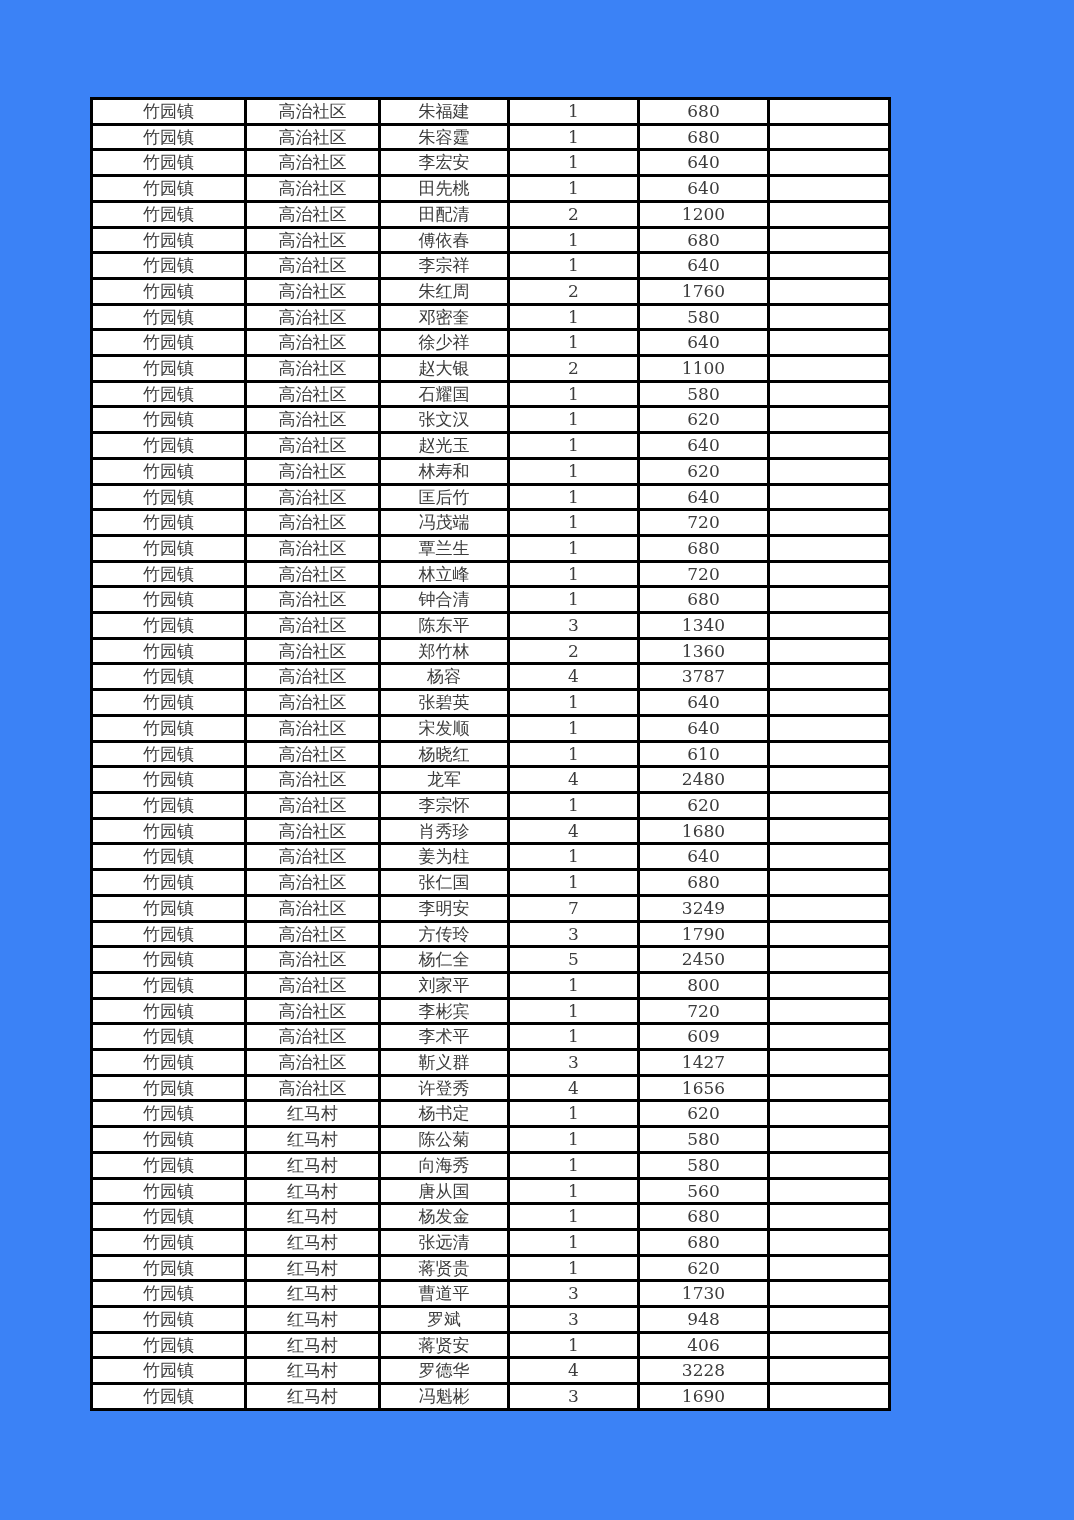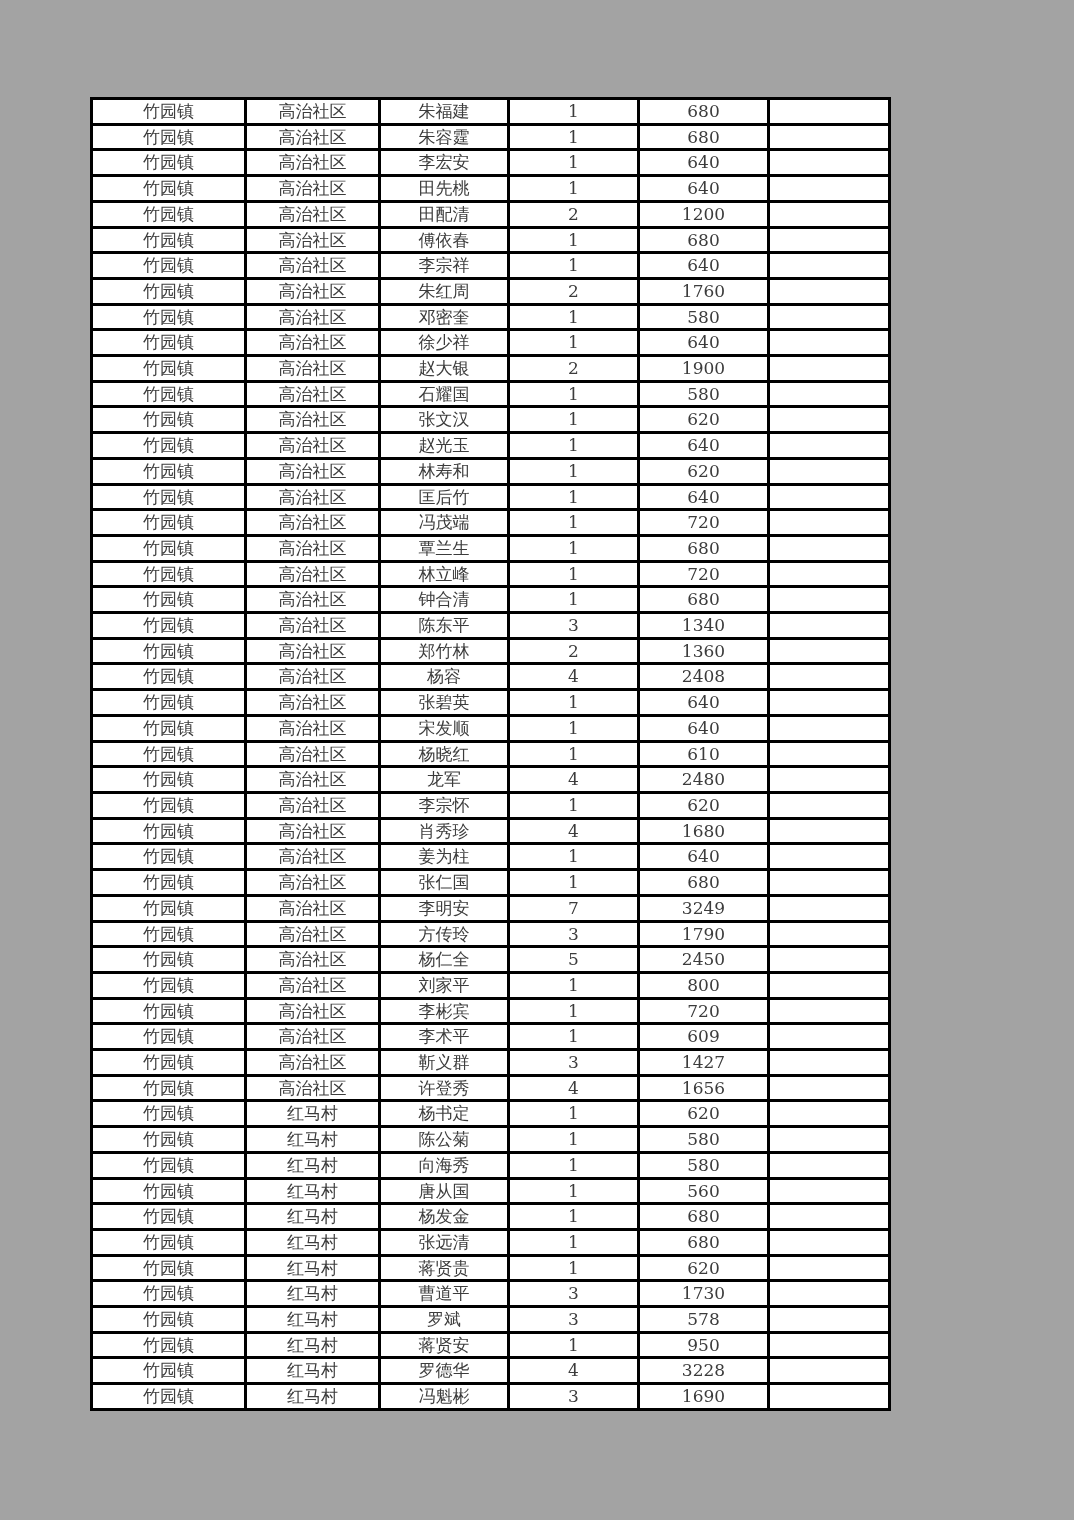--- a/index.html
+++ b/index.html
@@ -9,21 +9,21 @@
   }
   body {
     width: 1074px;
     height: 1520px;
     position: relative;
     font-family: "DejaVu Serif", "Liberation Serif", serif;
   }
   .page {
     position: absolute;
     inset: 0;
-    background: #a3a3a3;
+    background: #3b82f6;
   }
   table.sheet {
     position: absolute;
     left: 90px;
     top: 97px;
     width: 798px;
     border-collapse: collapse;
     table-layout: fixed;
   }
   table.sheet td {
@@ -133,21 +133,21 @@
           <td>徐少祥</td>
           <td>1</td>
           <td>640</td>
           <td></td>
         </tr>
         <tr>
           <td>竹园镇</td>
           <td>高治社区</td>
           <td>赵大银</td>
           <td>2</td>
-          <td>1900</td>
+          <td>1100</td>
           <td></td>
         </tr>
         <tr>
           <td>竹园镇</td>
           <td>高治社区</td>
           <td>石耀国</td>
           <td>1</td>
           <td>580</td>
           <td></td>
         </tr>
@@ -229,21 +229,21 @@
           <td>郑竹林</td>
           <td>2</td>
           <td>1360</td>
           <td></td>
         </tr>
         <tr>
           <td>竹园镇</td>
           <td>高治社区</td>
           <td>杨容</td>
           <td>4</td>
-          <td>2408</td>
+          <td>3787</td>
           <td></td>
         </tr>
         <tr>
           <td>竹园镇</td>
           <td>高治社区</td>
           <td>张碧英</td>
           <td>1</td>
           <td>640</td>
           <td></td>
         </tr>
@@ -429,29 +429,29 @@
           <td>曹道平</td>
           <td>3</td>
           <td>1730</td>
           <td></td>
         </tr>
         <tr>
           <td>竹园镇</td>
           <td>红马村</td>
           <td>罗斌</td>
           <td>3</td>
-          <td>578</td>
+          <td>948</td>
           <td></td>
         </tr>
         <tr>
           <td>竹园镇</td>
           <td>红马村</td>
           <td>蒋贤安</td>
           <td>1</td>
-          <td>950</td>
+          <td>406</td>
           <td></td>
         </tr>
         <tr>
           <td>竹园镇</td>
           <td>红马村</td>
           <td>罗德华</td>
           <td>4</td>
           <td>3228</td>
           <td></td>
         </tr>

